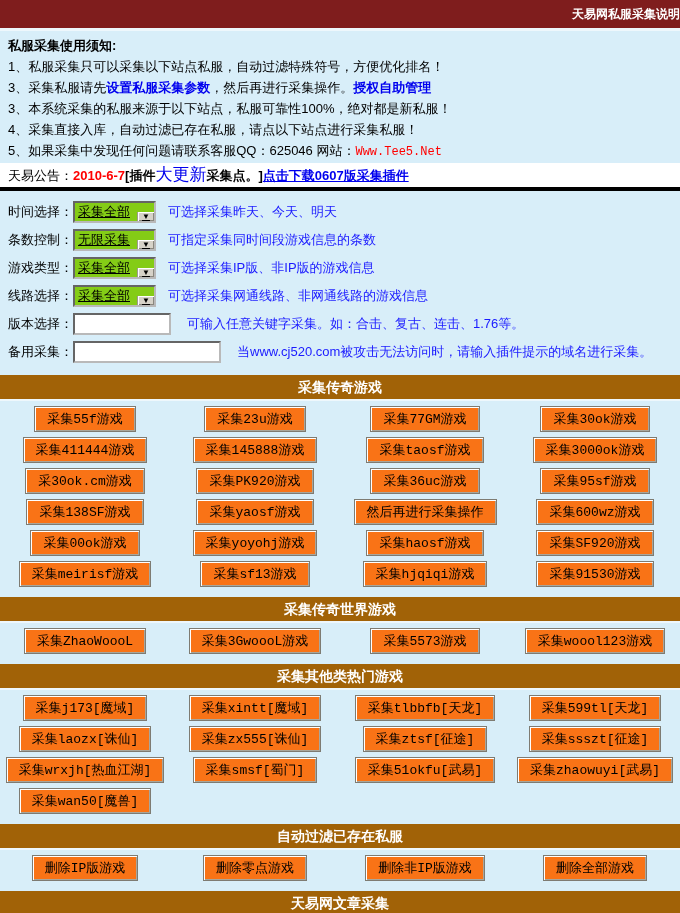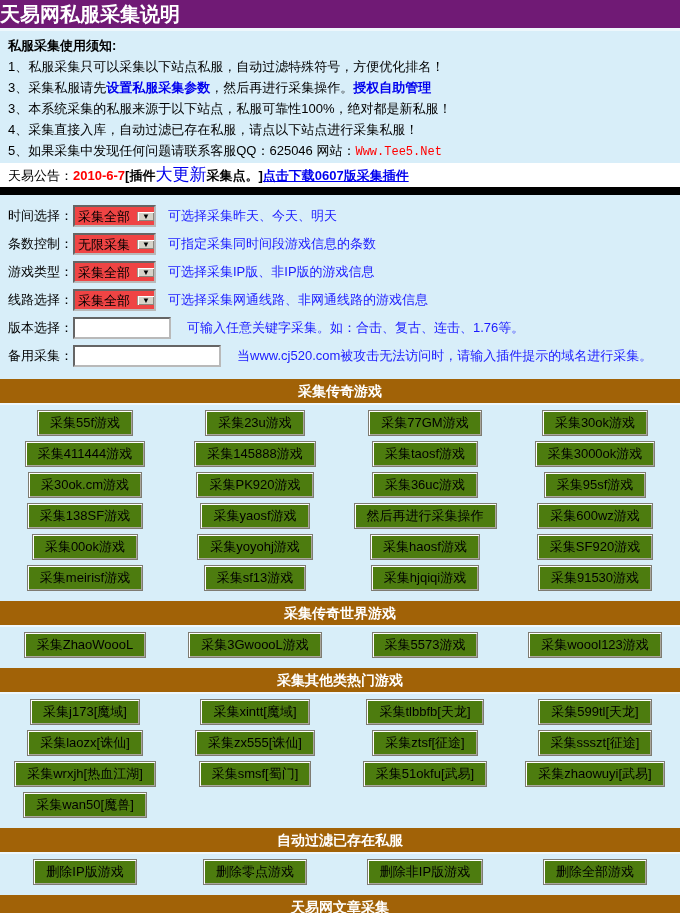--- a/index.html
+++ b/index.html
@@ -3,43 +3,43 @@
 <meta charset="utf-8">
 <style>
   html,body{margin:0;padding:0;}
   body{
     width:680px;height:913px;overflow:hidden;
     background:#d8eef9;color:#000;
     font-family:"Liberation Sans","DejaVu Sans",sans-serif;
     font-size:13px;
   }
   .top-bar{
-    background:#701a75;color:#fff;font-weight:bold;font-size:20px;
-    text-align:left;height:28px;line-height:28px;
+    background:#7f1d1d;color:#fff;font-weight:bold;font-size:12px;
+    text-align:right;height:28px;line-height:28px;
     border-bottom:3px solid #eef7fc;
   }
   .notice{padding:4px 8px 0 8px;}
   .notice-heading{font-weight:bold;line-height:21px;}
   .notice-line{line-height:21px;white-space:nowrap;}
   .blue-link{color:#0000ee;font-weight:bold;text-decoration:none;cursor:pointer;}
   .red{color:#ff0000;}
   .bold{font-weight:bold;}
   .site{color:#ff0000;font-family:"Liberation Mono","DejaVu Sans Mono",monospace;font-size:12px;}
   .announce{
     background:#ffffff;padding:2px 8px;line-height:20px;height:20px;
-    white-space:nowrap;border-bottom:8px solid #000000;
+    white-space:nowrap;border-bottom:4px solid #000000;
   }
   .big-blue{color:#0000ee;font-size:17px;}
   .dl-link{color:#0000ee;font-weight:bold;text-decoration:underline;cursor:pointer;}
   .form-area{padding:4px 0 2px 0;}
   .frow{display:flex;align-items:center;margin:6px 0 6px 8px;height:22px;}
   .flabel{white-space:nowrap;}
   .sel{
-    display:inline-flex;align-items:center;background:#ef4444;
-    border:2px inset #b9b9b9;height:18px;vertical-align:middle;cursor:default;
+    display:inline-flex;align-items:flex-end;background:#84cc16;
+    border:2px inset #b9b9b9;height:18px;vertical-align:middle;cursor:default;text-decoration:underline;
   }
   .sel-text{padding:1px 3px 0 3px;min-width:56px;font-size:13px;white-space:nowrap;}
   .sel-arrow{
     width:16px;background:#d6d2c8;border-left:1px solid #9e9a8e;
     display:flex;align-items:center;justify-content:center;font-size:8px;color:#000;
     box-shadow:inset 1px 1px 0 #fff, inset -1px -1px 0 #8a877e;
   }
   .tin{
     height:16px;border:2px inset #b9b9b9;background:#fff;
     font-size:13px;padding:1px 3px;font-family:inherit;
@@ -50,24 +50,24 @@
   .hint-tight{margin-left:16px;}
   .sec-header{
     background:#a16207;color:#fff;font-weight:bold;font-size:14px;
     text-align:center;height:24px;line-height:24px;margin-top:4px;
     border-bottom:2px solid #eef7fc;
   }
   .grid{padding:5px 0 1px 0;}
   .btn-row{display:flex;margin-bottom:5px;}
   .btn-cell{width:25%;display:flex;justify-content:center;align-items:flex-start;}
   .xp-btn{
-    background:#4d7c0f;color:#000;font-size:13px;white-space:nowrap;
+    background:#f97316;color:#000;font-size:13px;white-space:nowrap;
     border:1px solid #7e7b72;
     box-shadow:inset 1px 1px 0 #ffffff, inset -1px -1px 0 #a9a69b;
-    padding:3px 12px;cursor:pointer;font-family:Liberation Sans, sans-serif;
+    padding:3px 12px;cursor:pointer;font-family:Liberation Mono, monospace;
   }
 </style>
 </head>
 <body>
 
 <div class="top-bar">天易网私服采集说明</div>
 
 <div class="notice">
   <div class="notice-heading">私服采集使用须知:</div>
   <div class="notice-line">1、私服采集只可以采集以下站点私服，自动过滤特殊符号，方便优化排名！</div>

